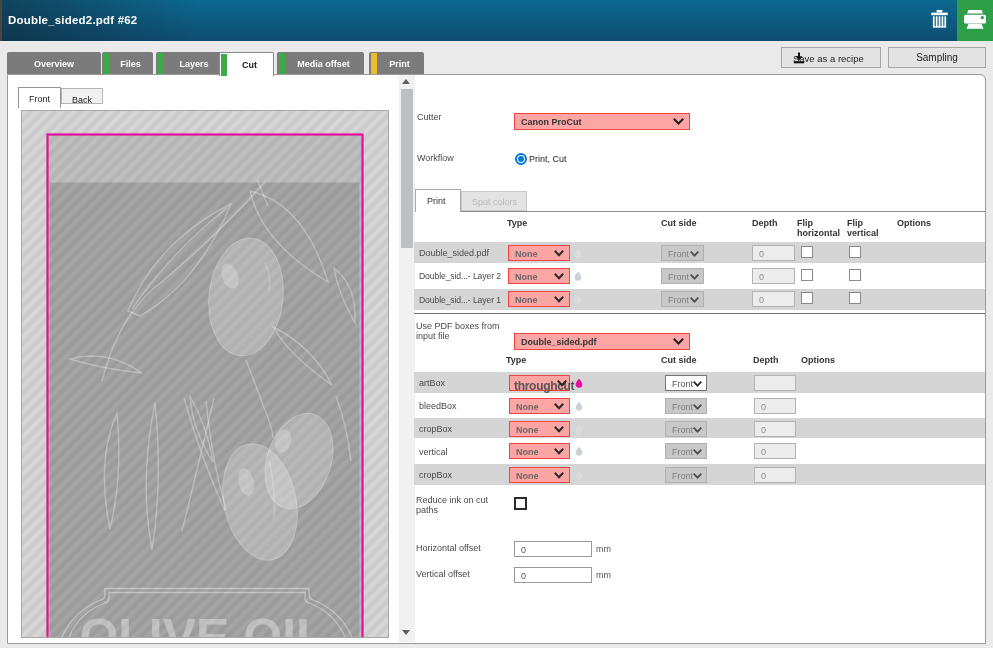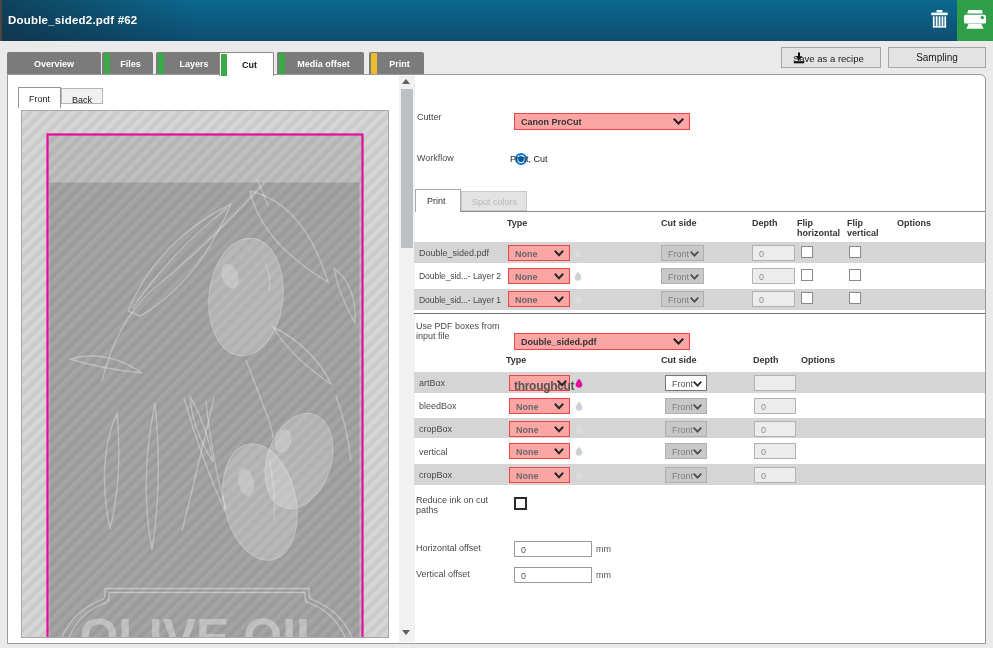--- a/index.html
+++ b/index.html
@@ -204,21 +204,21 @@
 <div class="lab" style="left:417px;top:112px">Cutter</div>
 <div class="sel" style="left:514px;top:113px;width:176px;height:17px">
     <span class="tx" style="color:#333">Canon ProCut</span>
   <svg width="11" height="7" viewBox="0 0 11 7">
       <polyline points="0.8,0.8 5.5,5.5 10.2,0.8" fill="none" stroke="#1f1f1f" stroke-width="2"></polyline>
     </svg>
 </div>
 <div class="lab" style="left:417px;top:153px">Workflow</div>
 <div class="abs" style="left:514.5px;top:152.5px;width:12px;height:12px;border:2px solid #0078d7;border-radius:50%;background:#fff"></div>
 <div class="abs" style="left:517.5px;top:155.5px;width:6px;height:6px;border-radius:50%;background:#0078d7"></div>
-<div class="lab" style="left:510px;top:154px;color:#222">Print, Cut</div>
+<div class="lab" style="left:529px;top:154px;color:#222">Print, Cut</div>
 
 <div class="abs" style="left:461px;top:191px;width:66px;height:20px;background:#e3e3e3;border:1px solid #c9c9c9;font-size:9px;color:#b9b9b9">
     <span style="position:absolute;left:10px;top:5px">Spot colors</span>
   </div>
 <div class="abs" style="left:415px;top:189px;width:46px;height:23px;background:#fff;border:1px solid #a9a9a9;border-bottom:none;font-size:9px;color:#333;z-index:2">
     <span style="position:absolute;left:11px;top:6px">Print</span>
   </div>
 <div class="abs" style="left:461px;top:211px;width:524px;height:1px;background:#8c8c8c"></div>
 
 <div class="hdr" style="left:507px;top:218px">Type</div>

